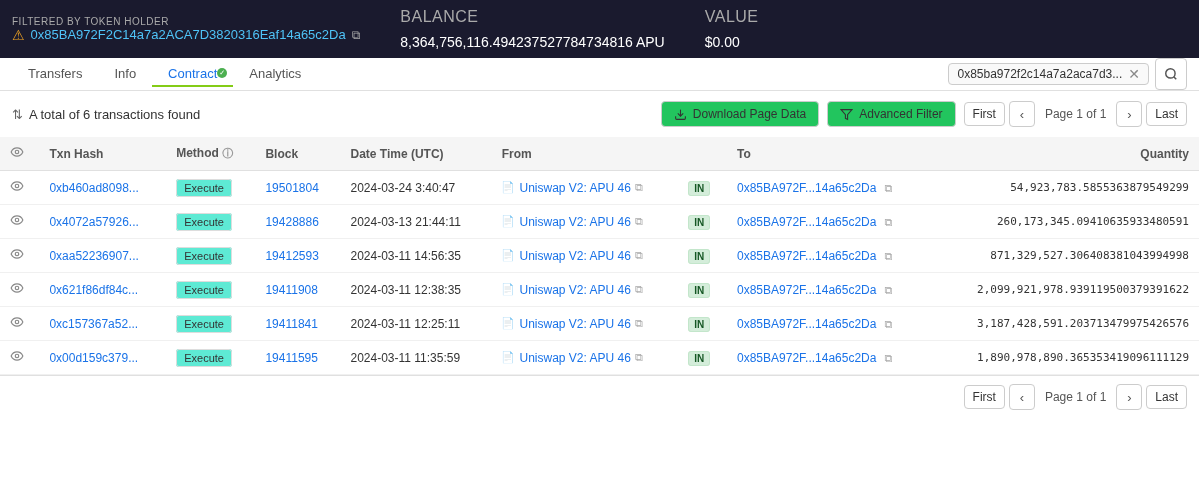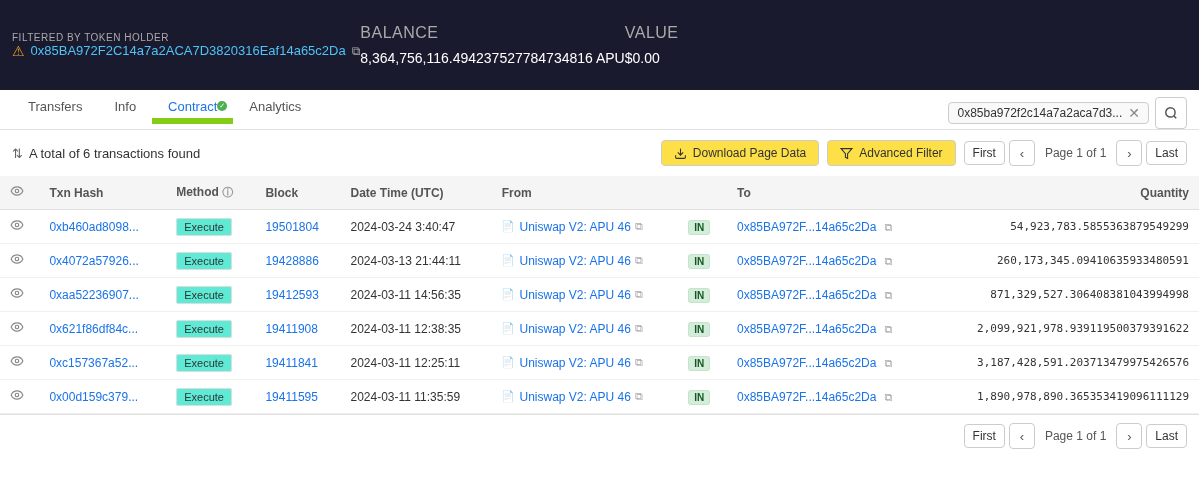--- a/index.html
+++ b/index.html
@@ -1,23 +1,24 @@
 <!DOCTYPE html>
 <html><head>
   <meta charset="utf-8">
   <style>
     * { box-sizing: border-box; margin: 0; padding: 0; }
     body { font-family: -apple-system, BlinkMacSystemFont, 'Segoe UI', sans-serif; font-size: 13px; background: #fff; color: #333; }
 
     .top-bar {
       background: #1a1a2e;
       color: #fff;
-      padding: 24px 12px;
-      display: flex;
-      align-items: center;
+      padding: 8px 12px;
+      display: flex;
+      align-items: center;
+      gap: 40px;
     }
     .filter-label {
       font-size: 10px;
       color: #aaa;
       text-transform: uppercase;
       letter-spacing: 0.5px;
     }
     .filter-address {
       color: #4fc3f7;
       font-size: 13px;
@@ -66,41 +67,40 @@
     .tab {
       padding: 4px 16px;
       cursor: pointer;
       font-size: 13px;
       color: #555;
       border-bottom: 2px solid transparent;
       position: relative;
     }
     .tab.active {
       color: #1a73e8;
-      border-bottom: 6px solid #84cc16;
+      border-bottom: 2px solid #84cc16;
     }
     .tab .check-badge {
       position: absolute;
       top: 6px;
       right: 6px;
       width: 10px;
       height: 10px;
       background: #4caf50;
       border-radius: 50%;
       display: flex;
       align-items: center;
       justify-content: center;
       font-size: 7px;
       color: white;
     }
     .search-bar-right {
       display: flex;
       align-items: center;
       gap: 6px;
-      margin-top: 7px;
     }
     .address-filter-chip {
       display: flex;
       align-items: center;
       border: 1px solid #ccc;
       border-radius: 4px;
       padding: 3px 8px;
       font-size: 12px;
       color: #333;
       gap: 6px;
@@ -149,21 +149,21 @@
     }
     .btn-outline {
       display: flex;
       align-items: center;
       gap: 6px;
       border: 1px solid #ccc;
       border-radius: 4px;
       padding: 5px 12px;
       font-size: 12px;
       cursor: pointer;
-      background: #fde047;
+      background: #22c55e;
       color: #333;
     }
     .pagination-controls {
       display: flex;
       align-items: center;
       gap: 4px;
     }
     .page-btn {
       padding: 4px 8px;
       border: 1px solid #ccc;

